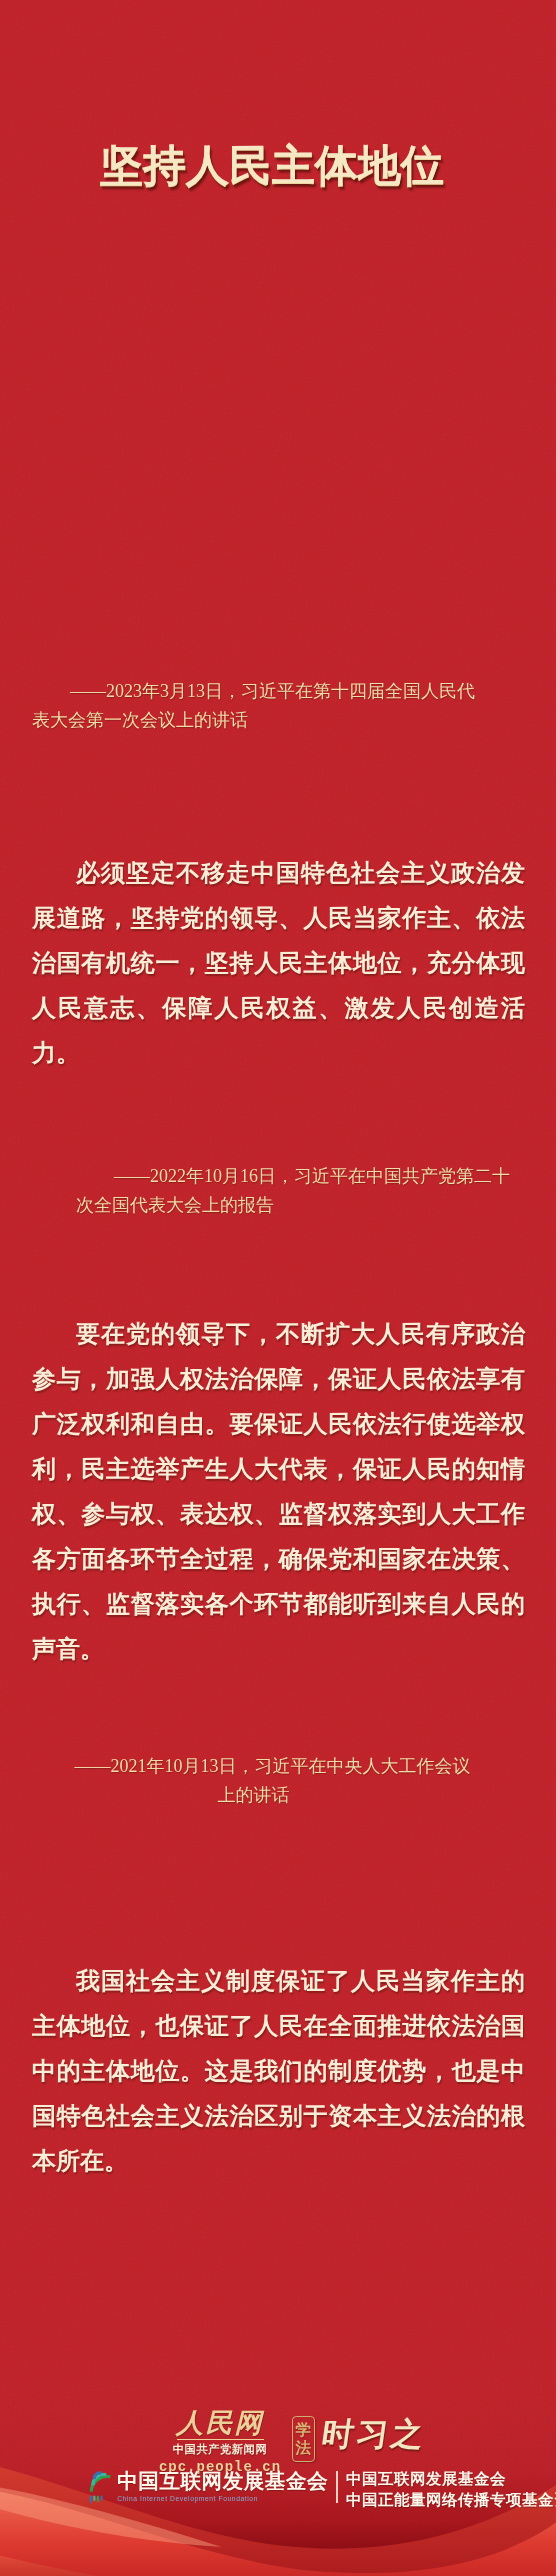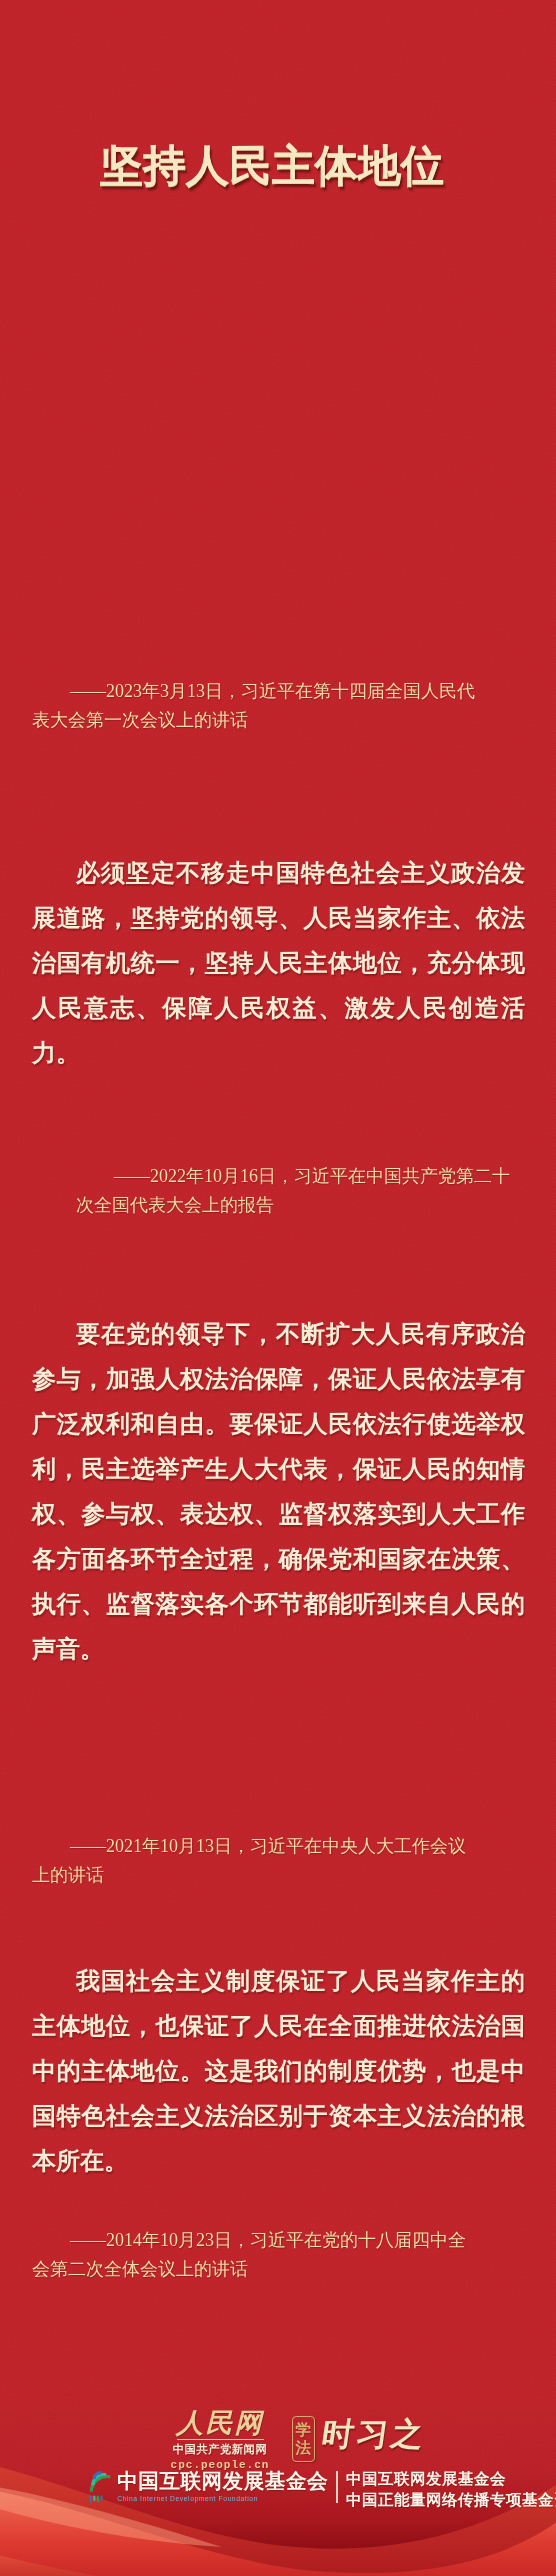--- a/index.html
+++ b/index.html
@@ -48,21 +48,21 @@
     position:absolute;left:32px;width:443px;
     font-family:"Liberation Serif", serif;
     font-size:18px;font-weight:normal;line-height:29px;
     color:#f0dca6;
     text-align:left;
     text-indent:38px;
     text-shadow:0.5px 1px 1px rgba(88,22,10,0.45);
   }
   .q1{top:270px;} .a1{top:677px;}
   .q2{top:850px;} .a2{top:1162px;margin-left:44px;}
-  .q3{top:1311px;} .a3{top:1832px;}
+  .q3{top:1311px;} .a3{top:1752px;text-align:center;}
   .q4{top:1958px;} .a4{top:2226px;}
 
   
   .people{
     position:absolute;left:175px;top:2398px;width:90px;
     display:flex;flex-direction:column;align-items:center;margin-top:11px;
   }
   .people-script{
     font-family:"Liberation Serif", serif;
     font-style:italic;font-weight:bold;
@@ -70,21 +70,21 @@
     text-shadow:0.5px 1px 1px rgba(80,20,10,.5);
     letter-spacing:2.1px;
   }
   .people-rule{width:87px;height:1.5px;background:#ecd099;margin:0.5px 0 2.1px 0;}
   .people-sitename{
     font-size:11.3px;font-weight:bold;color:#f7ecd8;letter-spacing:0.5px;white-space:nowrap;
     text-shadow:0.5px 1px 1px rgba(80,20,10,.5);
   }
   .people-domain{
     font-family:"Liberation Mono", monospace;
-    font-size:11px;font-weight:bold;color:#ecd099;letter-spacing:1px;margin-top:1.5px;
+    font-size:14px;font-weight:bold;color:#ecd099;letter-spacing:1px;margin-top:1.5px;
     text-shadow:0.5px 0.5px 0.5px rgba(80,20,10,.5);
   }
 
   
   .shixizhi{position:absolute;left:292px;top:2416px;display:flex;align-items:flex-start;}
   .xuefa-box{
     width:20.6px;height:44px;border:1.5px solid #d2ab6e;border-radius:4.1px;
     display:flex;flex-direction:column;align-items:center;justify-content:center;gap:1px;
     box-shadow:0.5px 1px 1px rgba(80,20,10,.4);
   }
@@ -154,21 +154,20 @@
 
     <div class="attr a1">——2023年3月13日，习近平在第十四届全国人民代表大会第一次会议上的讲话</div>
 
     <div class="quote q2">必须坚定不移走中国特色社会主义政治发展道路，坚持党的领导、人民当家作主、依法治国有机统一，坚持人民主体地位，充分体现人民意志、保障人民权益、激发人民创造活力。</div>
     <div class="attr a2">——2022年10月16日，习近平在中国共产党第二十次全国代表大会上的报告</div>
 
     <div class="quote q3">要在党的领导下，不断扩大人民有序政治参与，加强人权法治保障，保证人民依法享有广泛权利和自由。要保证人民依法行使选举权利，民主选举产生人大代表，保证人民的知情权、参与权、表达权、监督权落实到人大工作各方面各环节全过程，确保党和国家在决策、执行、监督落实各个环节都能听到来自人民的声音。</div>
     <div class="attr a3">——2021年10月13日，习近平在中央人大工作会议上的讲话</div>
 
     <div class="quote q4">我国社会主义制度保证了人民当家作主的主体地位，也保证了人民在全面推进依法治国中的主体地位。这是我们的制度优势，也是中国特色社会主义法治区别于资本主义法治的根本所在。</div>
-    <div class="attr a4">——2014年10月23日，习近平在党的十八届四中全会第二次全体会议上的讲话</div>
 
     <div class="people">
       <div class="people-script">人民网</div>
       <div class="people-rule"></div>
       <div class="people-sitename">中国共产党新闻网</div>
       <div class="people-domain">cpc.people.cn</div>
     </div>
 
     <div class="shixizhi">
       <div class="xuefa-box">

